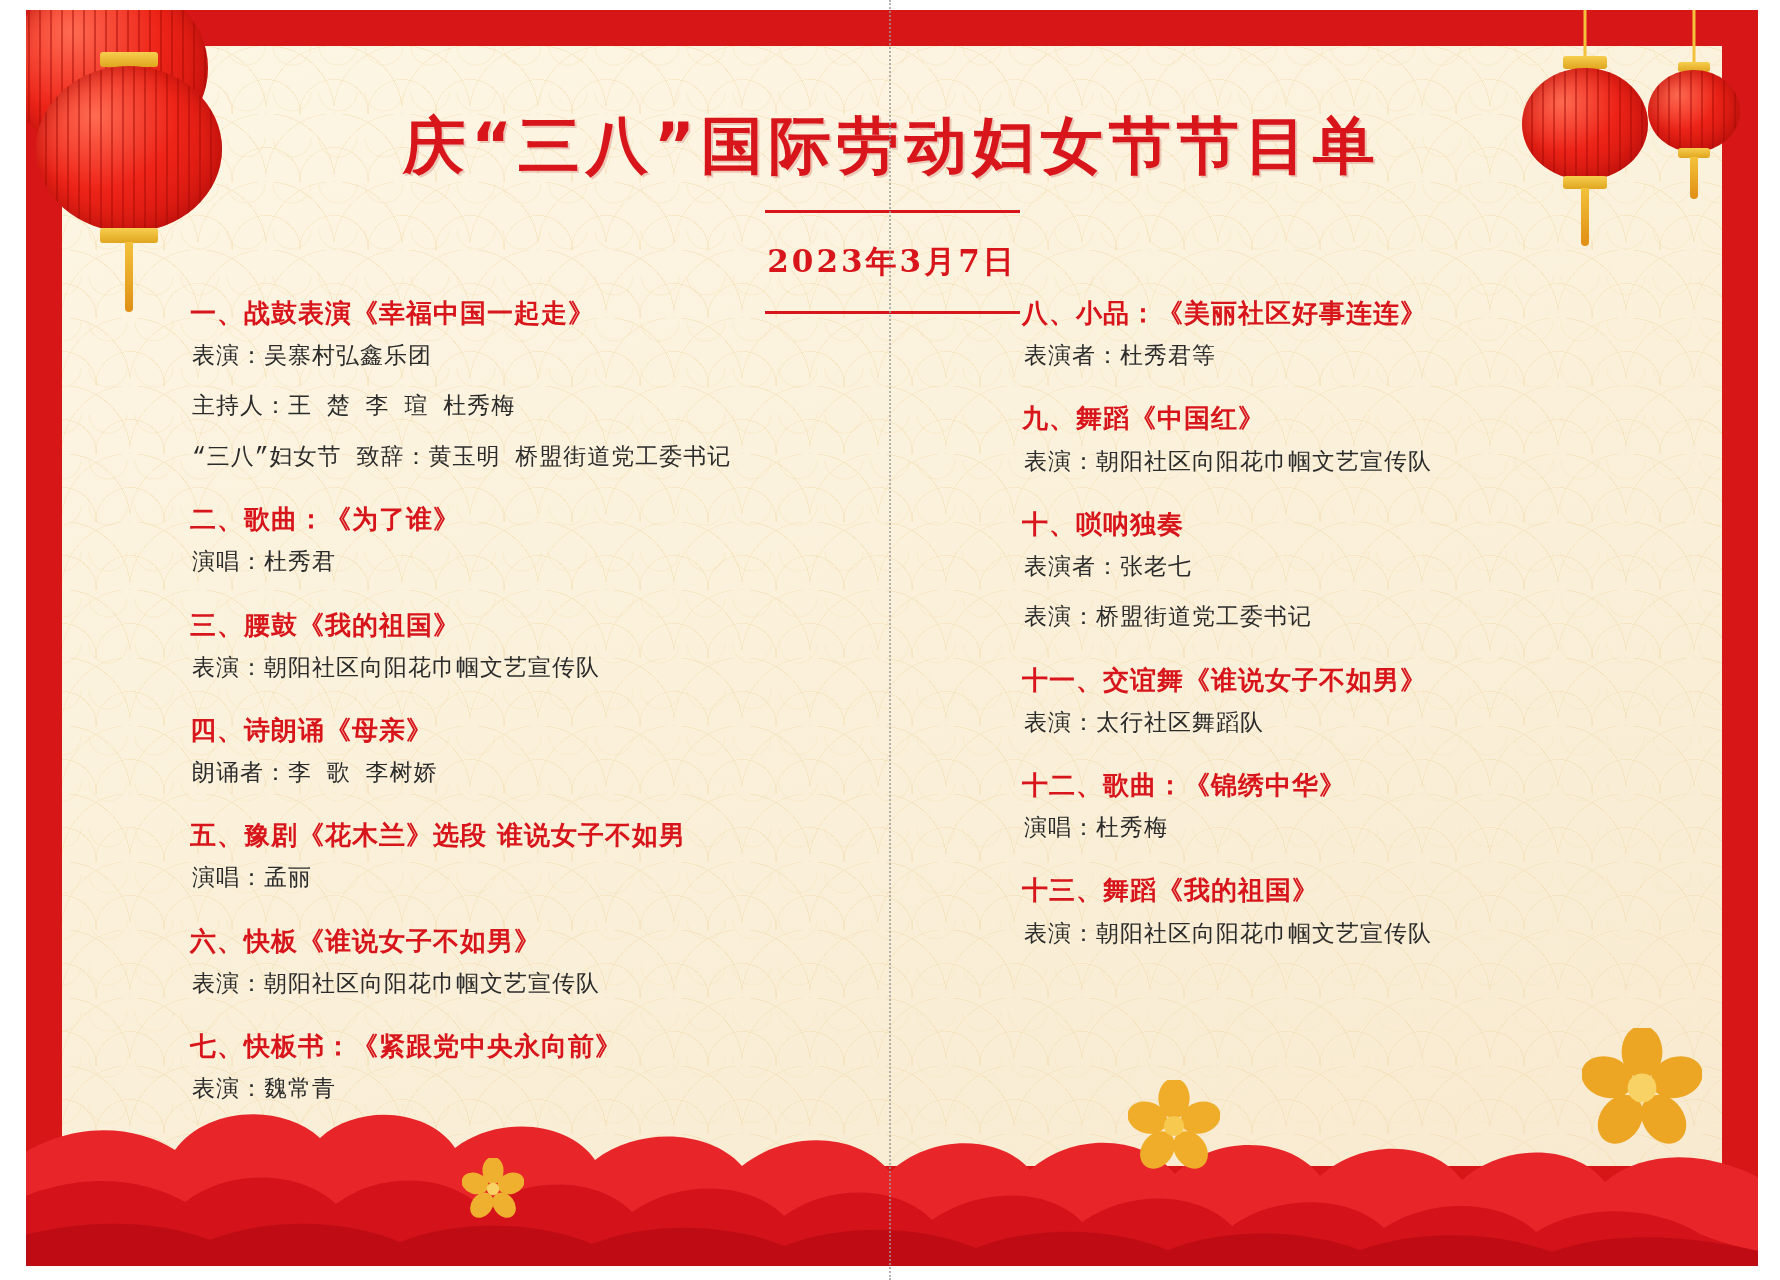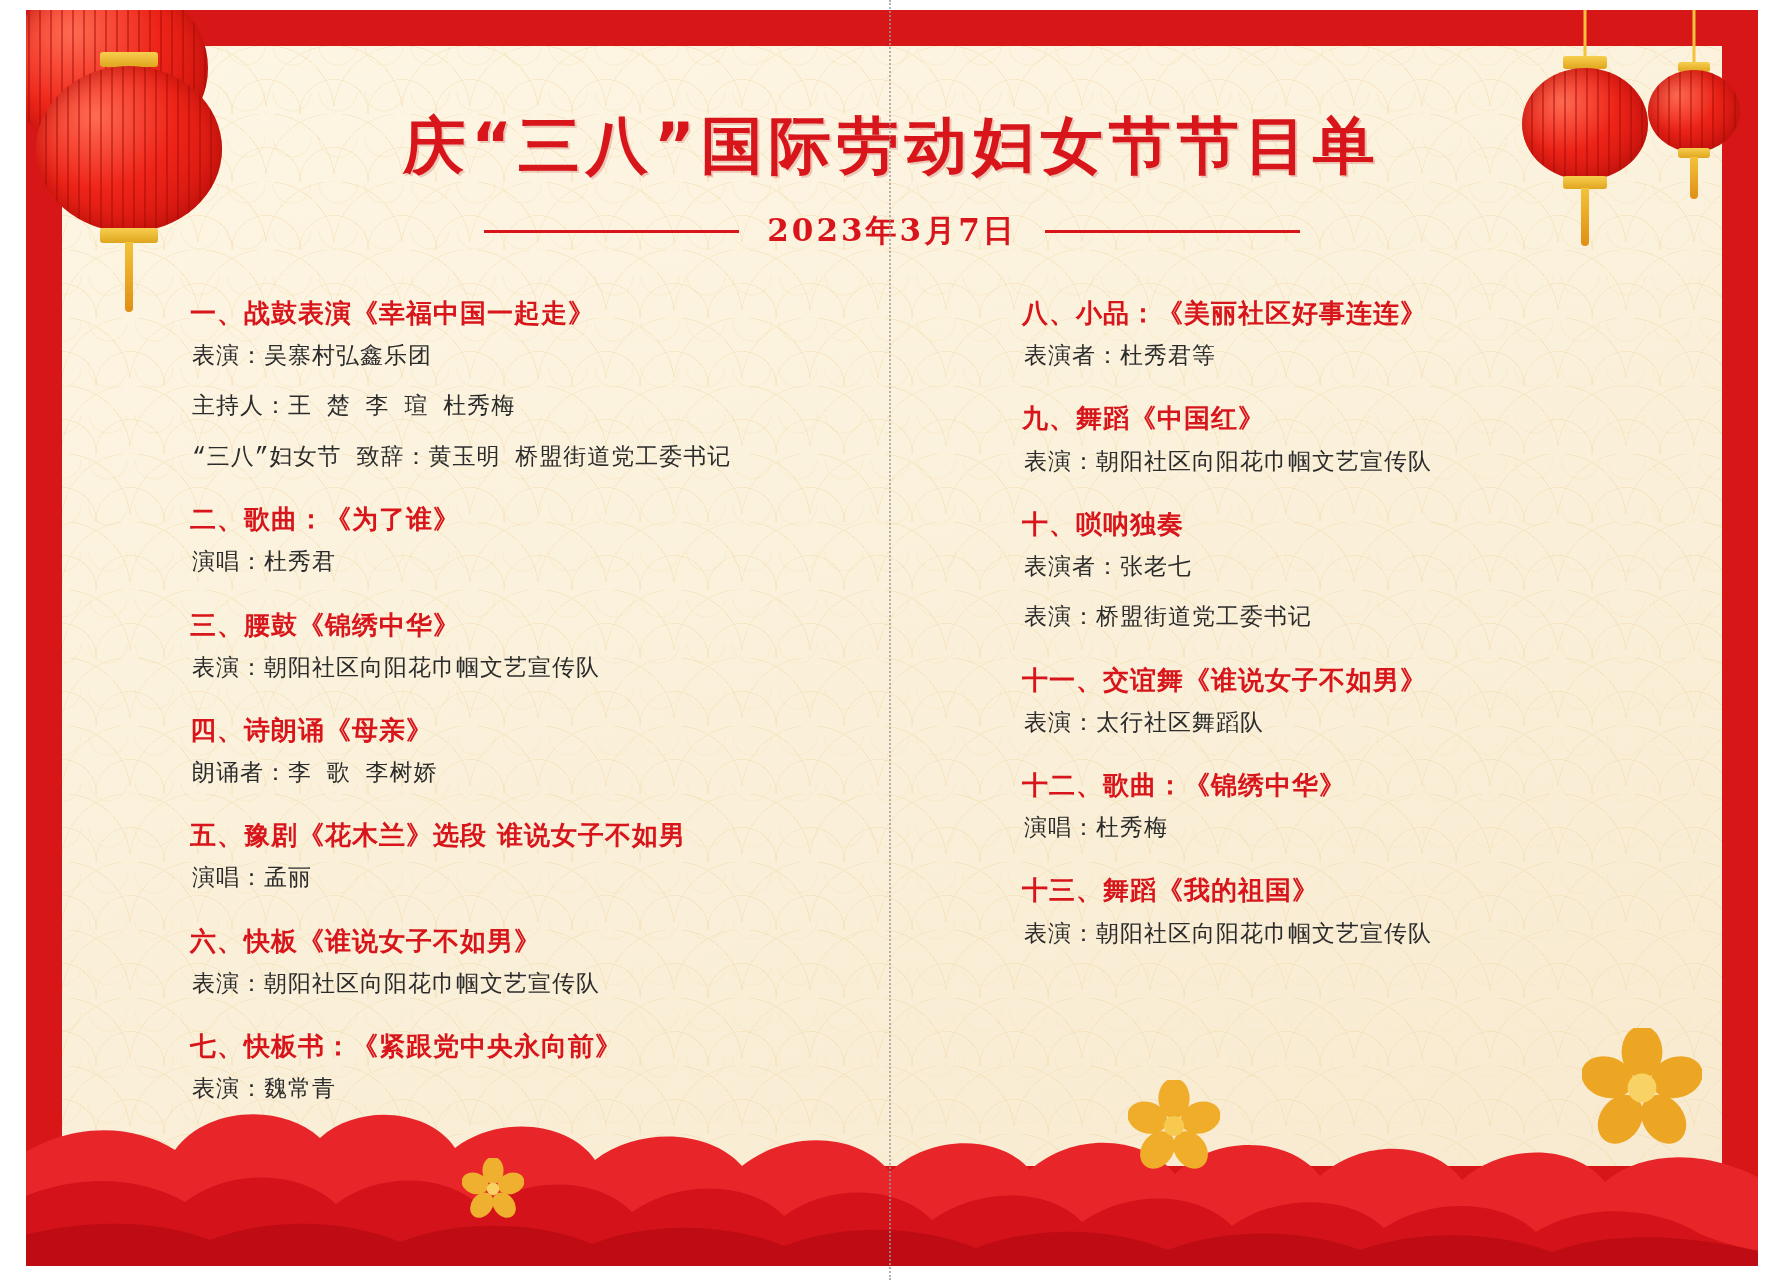--- a/index.html
+++ b/index.html
@@ -89,20 +89,21 @@
     color: #d8151b;
     text-shadow: 2px 2px 0 rgba(160,0,0,0.18);
     white-space: nowrap;
   }
   .subtitle-row {
     margin-top: 22px;
     display: flex;
     align-items: center;
     justify-content: center;
     gap: 28px;
+    flex-direction: column;
   }
   .sub-rule {
     width: 255px;
     height: 3px;
     background: #d8151b;
   }
   .sub-date {
     font-family: "DejaVu Serif", "Liberation Serif", serif;
     font-size: 31px;
     font-weight: bold;
@@ -261,21 +262,21 @@
           <div class="item-title">一、战鼓表演《幸福中国一起走》</div>
           <div class="item-line">表演：吴寨村弘鑫乐团</div>
           <div class="item-line">主持人：王 楚 李 瑄 杜秀梅</div>
           <div class="item-line">“三八”妇女节 致辞：黄玉明 桥盟街道党工委书记</div>
         </div>
         <div class="item">
           <div class="item-title">二、歌曲：《为了谁》</div>
           <div class="item-line">演唱：杜秀君</div>
         </div>
         <div class="item">
-          <div class="item-title">三、腰鼓《锦绣中华》</div>
+          <div class="item-title">三、腰鼓《我的祖国》</div>
           <div class="item-line">表演：朝阳社区向阳花巾帼文艺宣传队</div>
         </div>
         <div class="item">
           <div class="item-title">四、诗朗诵《母亲》</div>
           <div class="item-line">朗诵者：李 歌 李树娇</div>
         </div>
         <div class="item">
           <div class="item-title">五、豫剧《花木兰》选段 谁说女子不如男</div>
           <div class="item-line">演唱：孟丽</div>
         </div>

